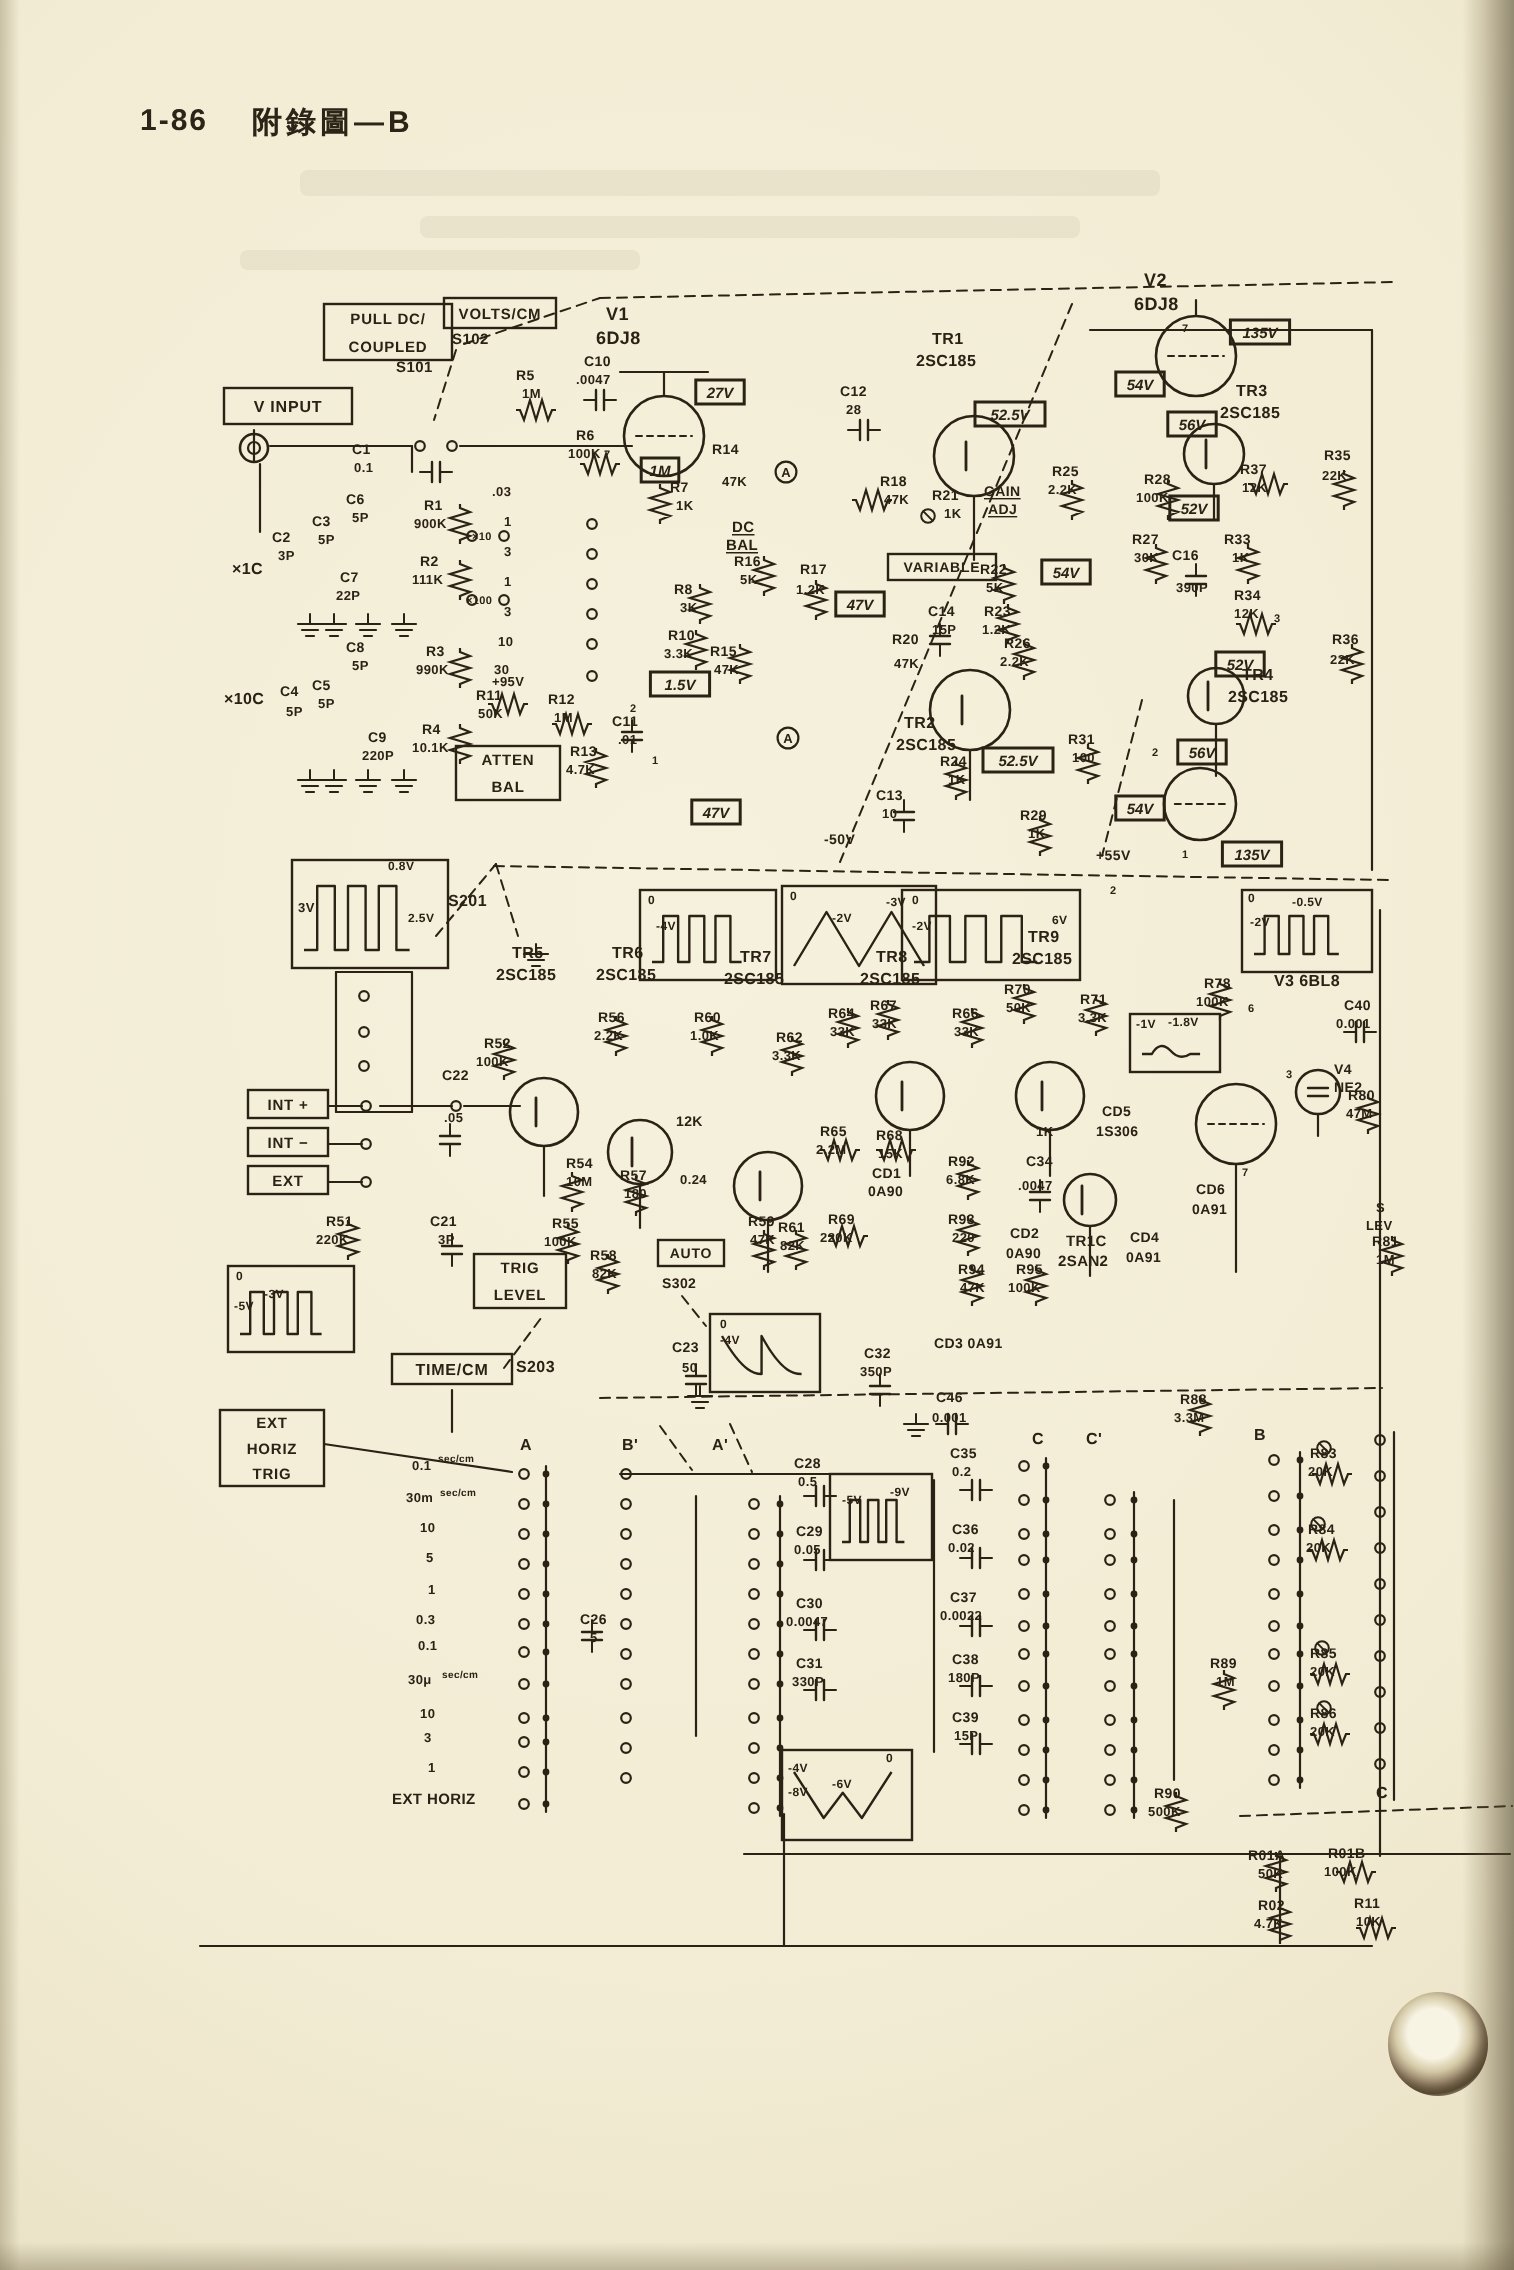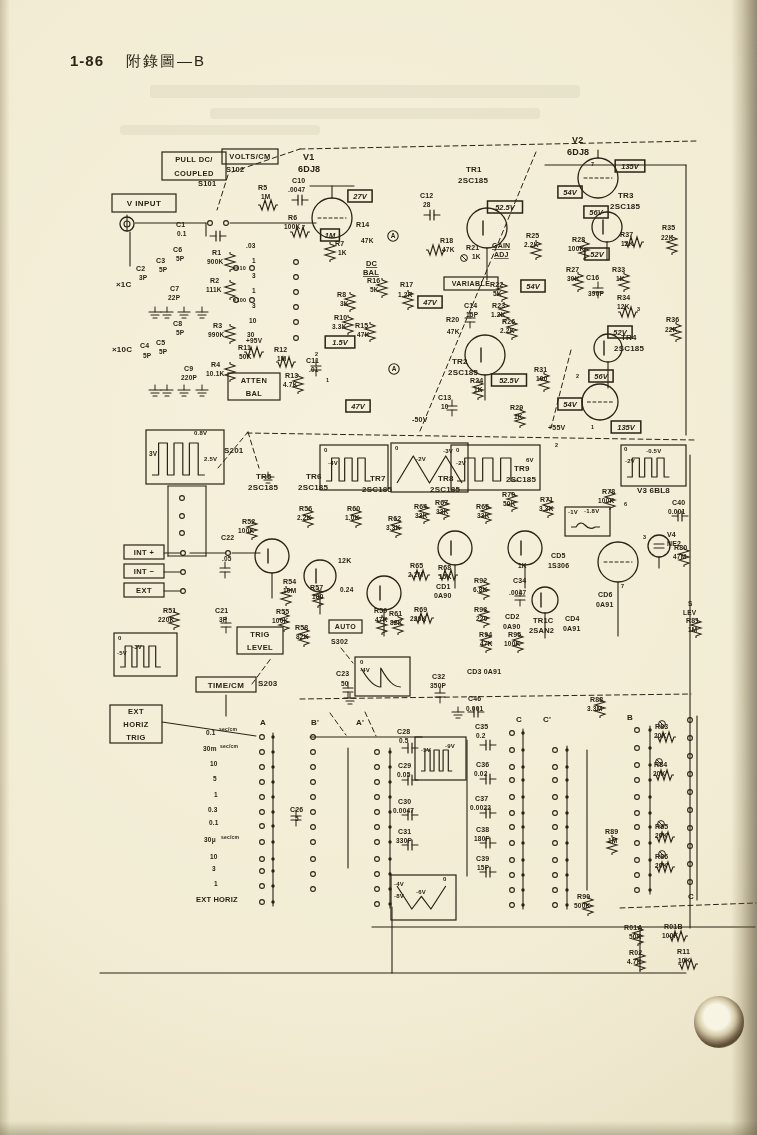--- a/index.html
+++ b/index.html
@@ -11,21 +11,21 @@
     background:linear-gradient(to right,rgba(120,105,70,0) 0%,rgba(120,105,70,.25) 40%,rgba(90,78,50,.45) 75%,rgba(70,60,38,.55) 100%);}
   .edge-bottom{position:absolute;left:0;bottom:0;width:100%;height:14px;
     background:linear-gradient(to bottom,rgba(120,105,70,0),rgba(100,88,58,.35));}
   .edge-left{position:absolute;top:0;left:0;width:10px;height:100%;
     background:linear-gradient(to right,rgba(110,96,62,.30),rgba(110,96,62,0));}
   .hole{position:absolute;left:694px;top:996px;width:50px;height:52px;border-radius:50%;
     background:radial-gradient(circle at 45% 40%, #f8f4e4 0 30%, #d6cba8 45%, #937f65 62%, #6a5a40 72%, rgba(106,90,64,0) 78%);
     box-shadow:inset -3px -4px 6px rgba(60,50,30,.5);}
   .header{position:absolute;left:70px;top:52px;display:flex;align-items:flex-start;gap:22px;}
   .pagenum{font-size:15px;font-weight:bold;letter-spacing:1px;}
-  .title{font-size:15px;font-weight:normal;letter-spacing:2px;}
+  .title{font-size:15px;font-weight:bold;letter-spacing:2px;}
   svg{position:absolute;left:0;top:0;}
   svg text{font-family:"Liberation Sans", sans-serif;}
 </style>
 </head>
 <body>
 
 <div class="page">
   <div class="header">
     <span class="pagenum">1-86</span>
     <span class="title">附錄圖—B</span>

